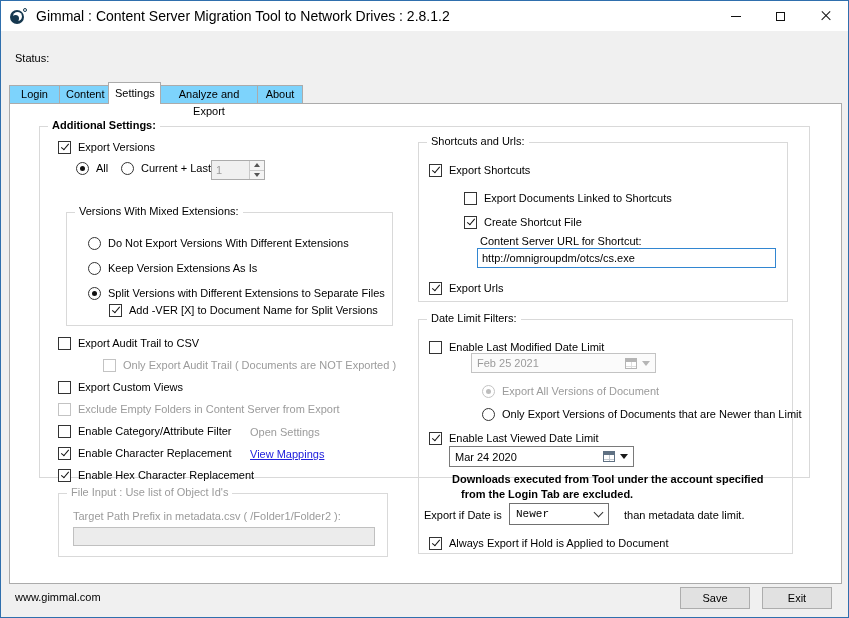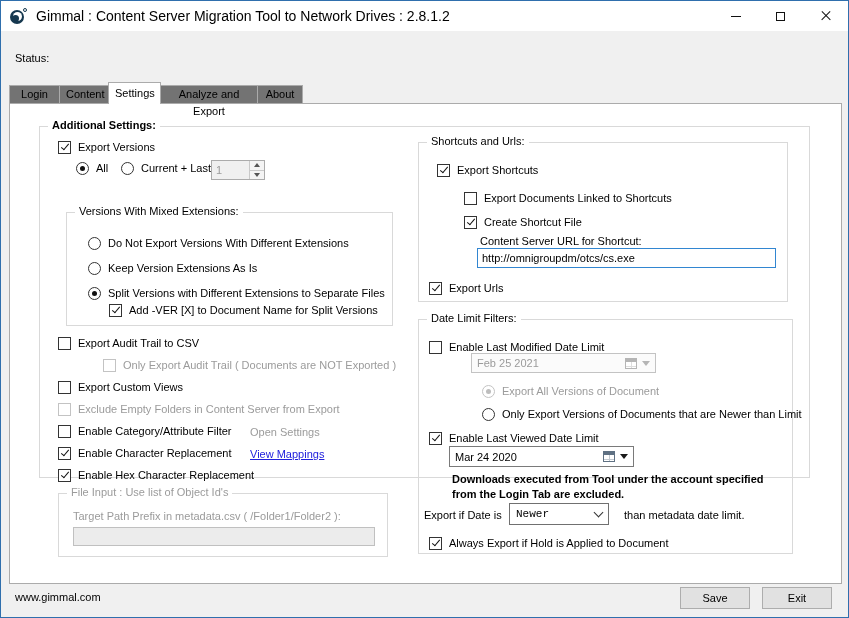--- a/index.html
+++ b/index.html
@@ -21,21 +21,21 @@
   .tb-btn{width:45px;height:30px;display:flex;align-items:center;justify-content:center;}
   .glyph-min{width:10px;height:1px;background:#111;}
   .glyph-max{width:9px;height:9px;border:1px solid #111;background:#fff;}
   .glyph-close{position:relative;width:12px;height:12px;}
   .glyph-close i{position:absolute;left:0;top:5px;width:12px;height:1.3px;background:#111;}
   .glyph-close i:first-child{transform:rotate(45deg);}
   .glyph-close i:last-child{transform:rotate(-45deg);}
   
   .status{position:absolute;left:14px;top:51px;}
   .tabstrip{position:absolute;left:8px;top:81px;height:21px;display:flex;align-items:flex-end;z-index:5;}
-  .tab{height:18px;background:#737373;border:1px solid #ababab;border-bottom:none;text-align:center;line-height:17px;margin-left:-1px;padding:0 6px;}
+  .tab{height:18px;background:#7dd3fc;border:1px solid #ababab;border-bottom:none;text-align:center;line-height:17px;margin-left:-1px;padding:0 6px;}
   .tab:first-child{margin-left:0;}
   .tab.active{height:22px;line-height:20px;background:#ffffff;margin-bottom:-1px;position:relative;z-index:6;}
   
   .page{position:absolute;left:8px;top:102px;width:833px;height:481px;background:#ffffff;border:1px solid #ababab;}
   
   .group{position:absolute;border:1px solid #d9d9d9;}
   .glabel{position:absolute;top:-8px;left:8px;background:#ffffff;padding:0 4px;white-space:nowrap;}
   .glabel.bold{font-weight:bold;}
   .glabel.dis{color:#9b9b9b;}
   
@@ -203,21 +203,21 @@
       </div>
 
       <div class="group" style="left:18px;top:366px;width:330px;height:64px">
         <span class="glabel dis">File Input : Use list of Object Id's</span>
         <span class="ctl-txt dis-txt" style="left:14px;top:16px">Target Path Prefix in metadata.csv ( /Folder1/Folder2 ):</span>
         <div class="txt-dis" style="left:14px;top:33px;width:302px"></div>
       </div>
 
       <div class="group" style="left:378px;top:15px;width:370px;height:160px">
         <span class="glabel">Shortcuts and Urls:</span>
-        <div class="ctl" style="left:18px;top:21px">
+        <div class="ctl" style="left:10px;top:21px">
           <span class="box checked"></span>
           <span class="lbl">Export Shortcuts</span>
         </div>
         <div class="ctl" style="left:45px;top:49px">
           <span class="box"></span>
           <span class="lbl">Export Documents Linked to Shortcuts</span>
         </div>
         <div class="ctl" style="left:45px;top:73px">
           <span class="box checked"></span>
           <span class="lbl">Create Shortcut File</span>
@@ -254,21 +254,21 @@
         <div class="ctl" style="left:10px;top:112px">
           <span class="box checked"></span>
           <span class="lbl">Enable Last Viewed Date Limit</span>
         </div>
         <div class="dp" style="left:30px;top:126px;height:21px">
           <span class="dp-text">Mar 24 2020</span>
           <span class="cal"></span>
           <span class="dp-arrow"></span>
         </div>
         <span class="note" style="left:33px;top:152px">Downloads executed from Tool under the account specified</span>
-        <span class="note" style="left:33px;top:167px">from the Login Tab are excluded.</span>
+        <span class="note" style="left:42px;top:167px">from the Login Tab are excluded.</span>
 
         <span class="ctl-txt" style="left:5px;top:189px">Export if Date is</span>
         <div class="combo" style="left:90px;top:183px;width:100px">
           <span class="combo-text">Newer</span>
           <span class="chev"></span>
         </div>
         <span class="ctl-txt" style="left:205px;top:189px">than metadata date limit.</span>
 
         <div class="ctl" style="left:10px;top:217px">
           <span class="box checked"></span>

